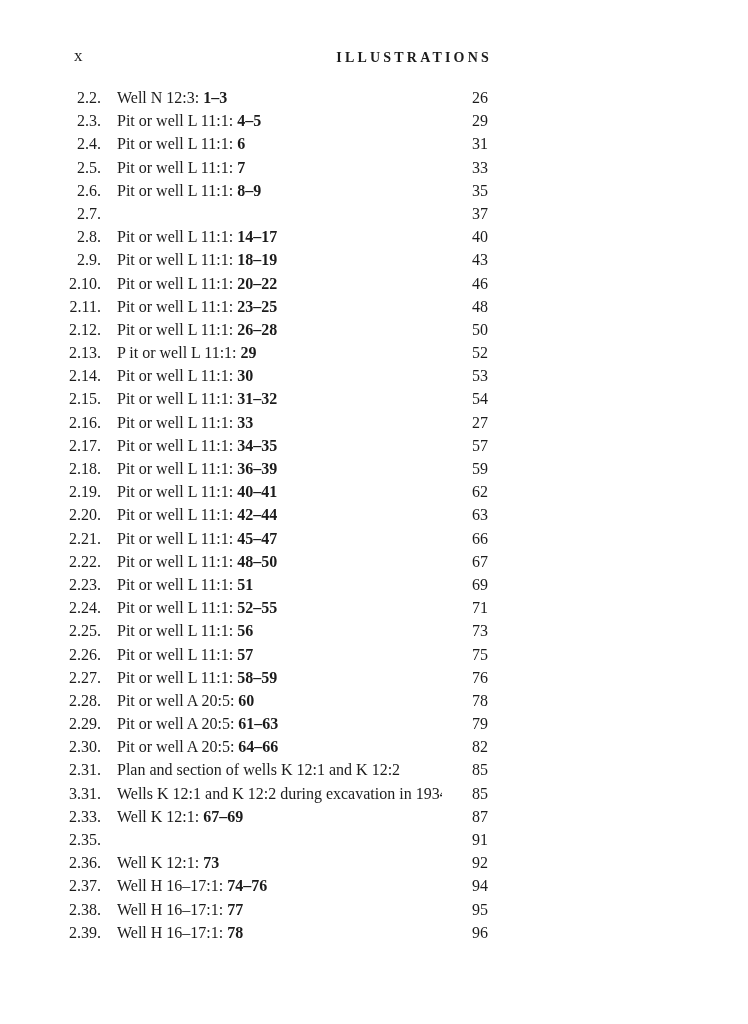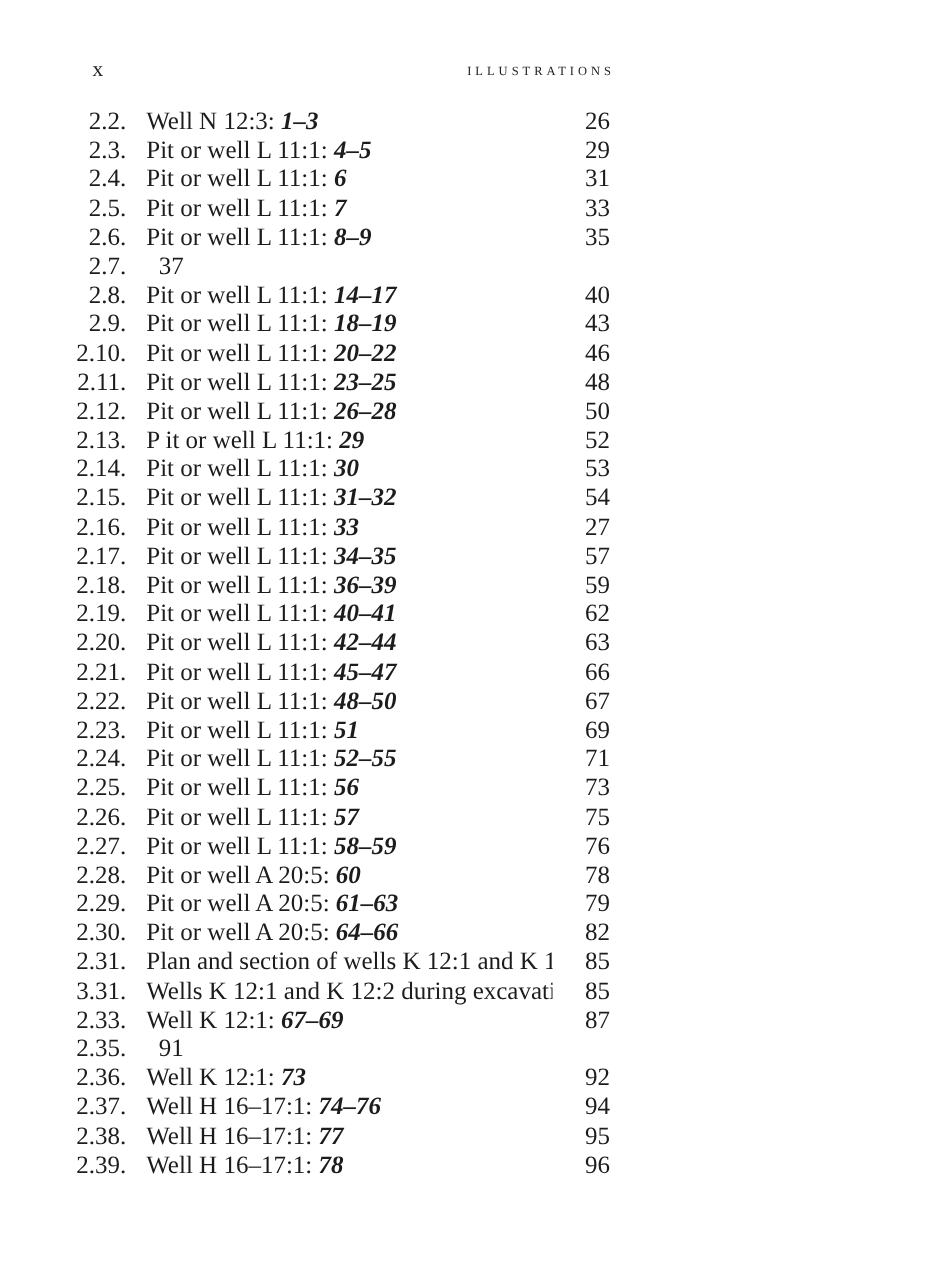--- a/index.html
+++ b/index.html
@@ -14,50 +14,51 @@
   }
   .folio{
     position:absolute;
     left:74px;top:47px;
     font-size:17px;
     line-height:17px;
   }
   .running-head{
     position:absolute;
     top:52px;right:256px;
-    font-size:10px;
-    font-weight:normal;
+    font-size:14px;
+    font-weight:bold;
     letter-spacing:3.2px;
     line-height:12px;
   }
   .list{
     position:absolute;
     left:0;top:86px;
     width:748px;
     box-sizing:border-box;
     padding:0 260px 0 61px;
   }
   .row{
     display:flex;
     align-items:baseline;
     height:23.2px;
     line-height:23.2px;
-    font-size:20px;
+    font-size:16px;
     white-space:nowrap;
+    justify-content:space-between;
   }
   .num{
     flex:0 0 40px;
     text-align:right;
   }
   .title{
     flex:1 1 auto;
     margin-left:16px;
     overflow:hidden;
   }
-  .title .b{font-weight:bold;font-style:italic;}
+  .title .b{font-weight:bold;}
   .pg{
     flex:0 0 46px;
     text-align:right;
   }
 </style>
 </head>
 <body>
 
 <div class="page">
   <div class="folio">x</div>

